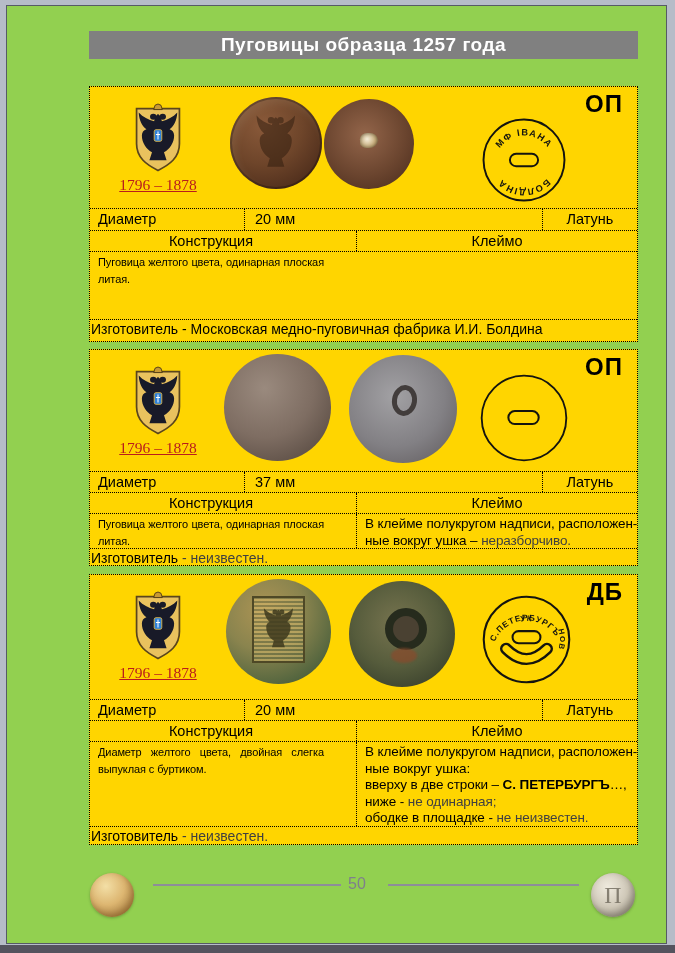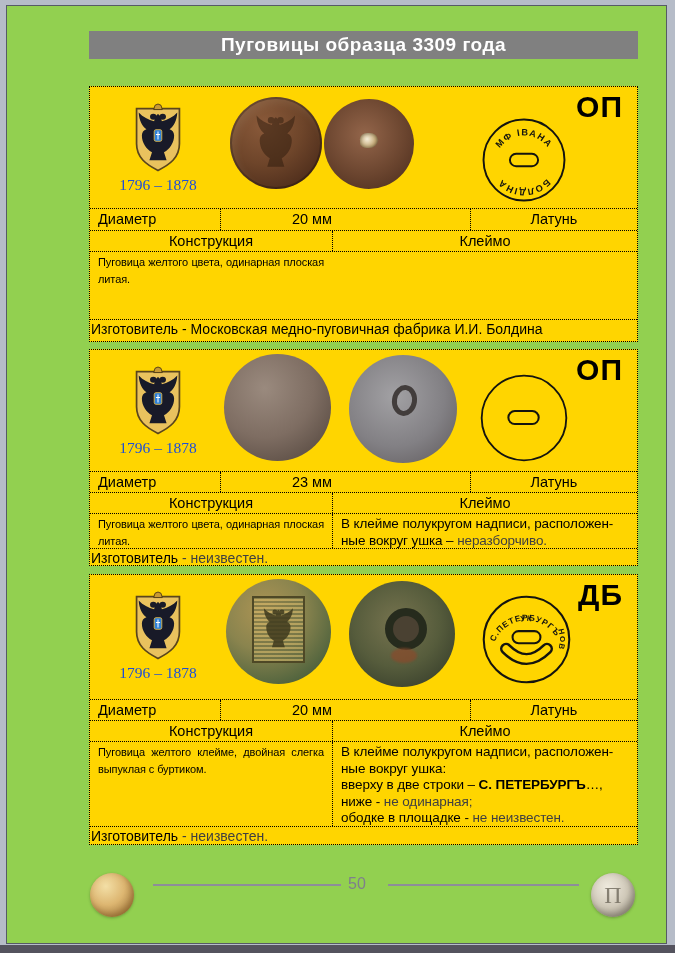--- a/index.html
+++ b/index.html
@@ -30,23 +30,23 @@
   }
   .block.b1{top:80px;height:256px;}
   .block.b2{top:343px;height:217px;}
   .block.b3{top:568px;height:271px;}
   .img-area{position:relative;}
   .b1 .img-area{height:121px;}
   .b2 .img-area{height:121px;}
   .b3 .img-area{height:124px;}
   .arms-wrap{position:absolute;left:29px;top:14px;width:78px;text-align:center;}
   .arms-wrap svg{display:block;margin:0 auto;width:52px;height:72px;}
-  .years{margin-top:3px;font-family:"Liberation Serif",serif;font-size:15.5px;color:#1d4ed8;white-space:nowrap;}
+  .years{margin-top:3px;font-family:"Liberation Serif",serif;font-size:15.5px;color:#b91c1c;white-space:nowrap;text-decoration:underline;}
   .code{
-    position:absolute;right:14px;top:5px;font-size:30px;font-weight:bold;color:#000;letter-spacing:1px;line-height:1;
+    position:absolute;right:14px;top:5px;font-size:24px;font-weight:bold;color:#000;letter-spacing:1px;line-height:1;
   }
   .photo{position:absolute;border-radius:50%;overflow:hidden;}
   .eagle-ovl{position:absolute;left:22%;top:11%;width:56%;height:78%;color:#2c1a0d;opacity:.5;}
   .p1a{left:140px;top:10px;width:92px;height:92px;
     background:radial-gradient(circle at 36% 30%,#8a5a3a,#6e452a 45%,#4f2e1c 80%,#3b2113);
     box-shadow:inset 0 0 0 2px rgba(0,0,0,.25), inset 4px 6px 10px rgba(255,235,200,.12);}
   .p1b{left:234px;top:12px;width:90px;height:90px;
     background:radial-gradient(circle at 45% 40%,#93654a,#6b452f 55%,#47291a);}
   .p1b .hole{position:absolute;left:40%;top:38%;width:18px;height:15px;
     background:radial-gradient(circle at 40% 40%,#f4ecd8,#c9ae7a 60%,#8a6a42);
@@ -67,28 +67,28 @@
     background:radial-gradient(circle at 45% 40%,#77744f,#565c3c 50%,#39402c 85%,#2b3122);}
   .p3b .ring{position:absolute;left:34%;top:25%;width:26px;height:26px;
     border:8px solid #262b1d;border-radius:50%;background:#4a4132;box-sizing:content-box;}
   .p3b .rust{position:absolute;left:40%;top:63%;width:26px;height:15px;background:#8a4a2c;
     border-radius:50%;opacity:.7;filter:blur(1px);}
   .stamp{position:absolute;}
   .b1 .stamp{left:390px;top:29px;width:88px;height:88px;}
   .b2 .stamp{left:388px;top:22px;width:92px;height:92px;}
   .b3 .stamp{left:390px;top:18px;width:93px;height:93px;}
   
-  .trow{display:flex;border-top:1px dotted #000;box-sizing:border-box;}
+  .trow{display:flex;border-top:1px dotted #000;box-sizing:border-box;gap:24px;}
   .hrow{height:21px;line-height:20px;font-size:14.5px;}
   .b1 .hrow.first{height:22px;}
   .b3 .hrow{height:21px;}
   .cell{box-sizing:border-box;overflow:hidden;}
   .cell + .cell{border-left:1px dotted #000;}
   .c1{flex:0 0 130px;padding-left:8px;}
-  .c2{flex:0 0 112px;padding-left:10px;text-align:right;}
+  .c2{flex:0 0 112px;padding-left:10px;}
   .c3{flex:0 0 138px;margin-top:44px;}
   .c4{flex:1;text-align:center;}
   .ch-left{flex:0 0 242px;text-align:center;}
   .ch-right{flex:1;text-align:center;}
   .body-row{flex:0 0 auto;}
   .b1 .body-row{height:68px;}
   .b2 .body-row{height:35px;}
   .b3 .body-row{height:85px;}
   .c-constr{flex:0 0 242px;padding:2px 8px 0;text-align:justify;
     font-size:11px;line-height:16.5px;letter-spacing:-.1px;}
@@ -133,21 +133,21 @@
       <path d="M25,10 L26.5,5 Q30,2 33.5,5 L35,10 Z" fill="#c89a34" stroke="#463310" stroke-width="1"></path>
       <use href="#eagle-g" style="color:#181a28" transform="translate(0,4) scale(1,0.93)"></use>
       <rect x="25.6" y="33.5" width="8.8" height="13.5" rx="2" fill="#2d80d8" stroke="#d9b34a" stroke-width="1.1"></rect>
       <path d="M30,35.5 v9.5 M27.6,39 h4.8" stroke="#ffffff" stroke-width="1.2" fill="none"></path>
     </g>
   </defs>
 </svg>
 
 <div class="page">
 
-  <div class="header-bar">Пуговицы образца 3309 года</div>
+  <div class="header-bar">Пуговицы образца 1257 года</div>
 
   <section class="block b1">
     <div class="img-area">
       <div class="arms-wrap">
         <svg viewBox="0 0 60 84">
             <use href="#coat-g"></use>
           </svg>
         <div class="years">1796 – 1878</div>
       </div>
       <div class="photo p1a">
@@ -203,21 +203,21 @@
           <div class="shank"></div>
         </div>
       <svg class="stamp" viewBox="0 0 100 100">
         <circle cx="50" cy="50" r="46" fill="none" stroke="#14140f" stroke-width="2"></circle>
         <rect x="33" y="42.5" width="33" height="14" rx="7" fill="none" stroke="#14140f" stroke-width="2.2"></rect>
       </svg>
       <div class="code">ОП</div>
     </div>
     <div class="trow hrow">
       <div class="cell c1">Диаметр</div>
-      <div class="cell c2">23 мм</div>
+      <div class="cell c2">37 мм</div>
       <div class="cell c3">Материал</div>
       <div class="cell c4">Латунь</div>
     </div>
     <div class="trow hrow">
       <div class="cell ch-left">Конструкция</div>
       <div class="cell ch-right">Клеймо</div>
     </div>
     <div class="trow body-row">
       <div class="cell c-constr">Пуговица желтого цвета, одинарная плоская литая.</div>
       <div class="cell c-stamp"><span>В клейме полукругом надписи, расположен-</span><br><span>ные вокруг ушка – </span><span class="red">неразборчиво.</span></div>
@@ -270,21 +270,21 @@
       <div class="cell c1">Диаметр</div>
       <div class="cell c2">20 мм</div>
       <div class="cell c3">Материал</div>
       <div class="cell c4">Латунь</div>
     </div>
     <div class="trow hrow">
       <div class="cell ch-left">Конструкция</div>
       <div class="cell ch-right">Клеймо</div>
     </div>
     <div class="trow body-row">
-      <div class="cell c-constr">Пуговица желтого клейме, двойная слегка выпуклая с буртиком.</div>
+      <div class="cell c-constr">Диаметр желтого цвета, двойная слегка выпуклая с буртиком.</div>
       <div class="cell c-stamp"><span>В клейме полукругом надписи, расположен-</span><br><span>ные вокруг ушка:</span><br><span>вверху в две строки – </span><span class="b">С. ПЕТЕРБУРГЪ</span><span>…,</span><br><span>ниже - </span><span class="red">не одинарная;</span><br><span>ободке в площадке - </span><span class="red">не неизвестен.</span></div>
     </div>
     <div class="man-row"><span>Изготовитель </span><span class="red">- неизвестен.</span></div>
   </section>
 
   <div class="foot-btn gold-btn"></div>
   <div class="footer-rule l"></div>
   <div class="page-num">50</div>
   <div class="footer-rule r"></div>
   <div class="foot-btn silver-btn">

